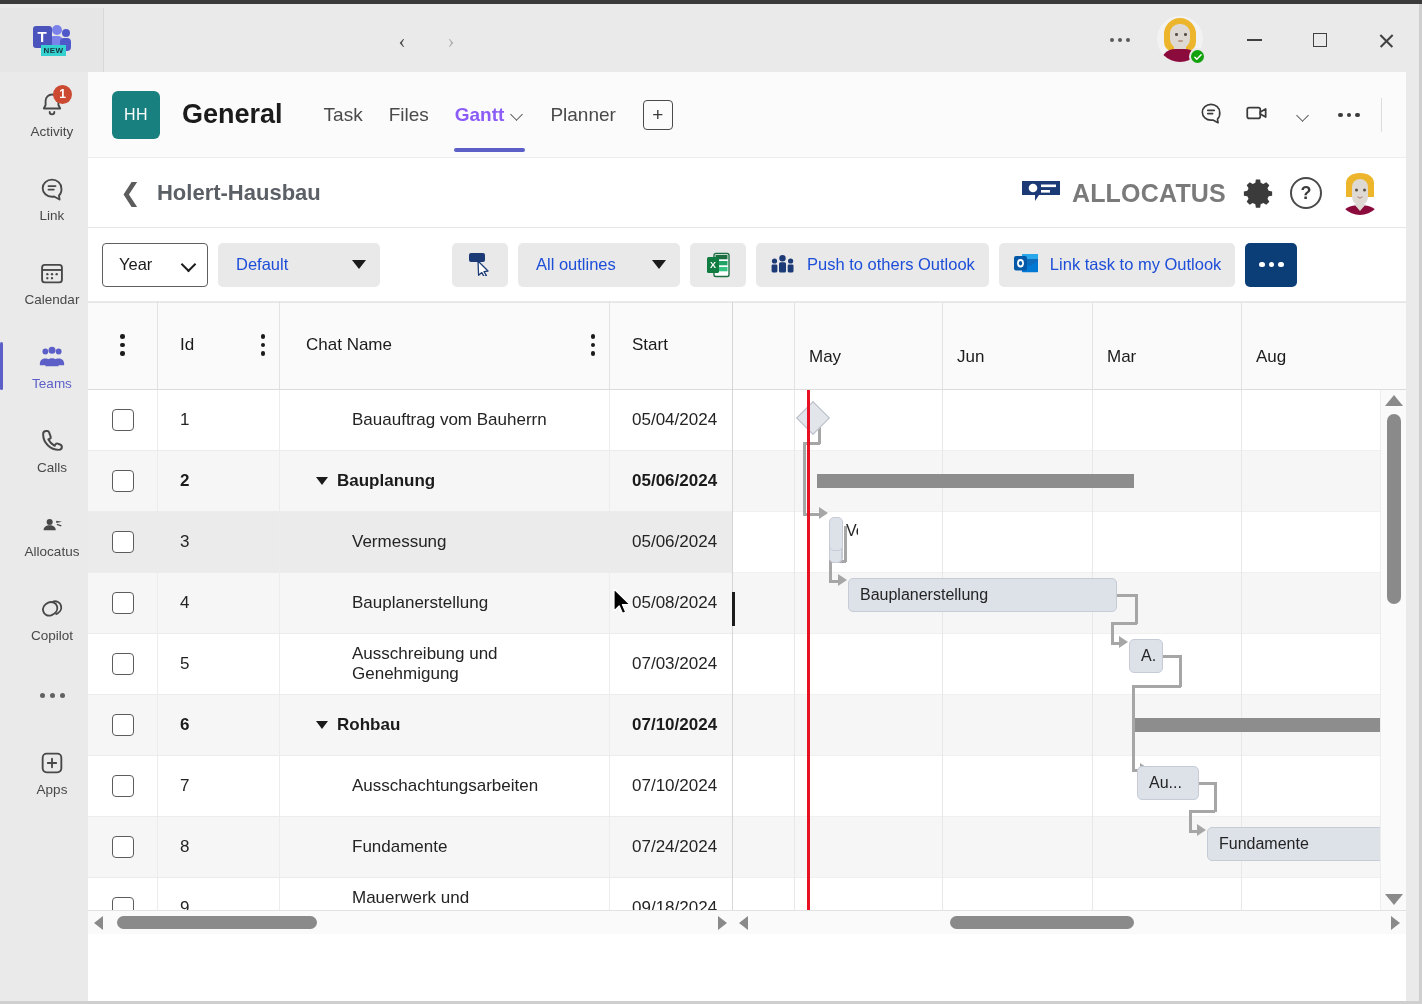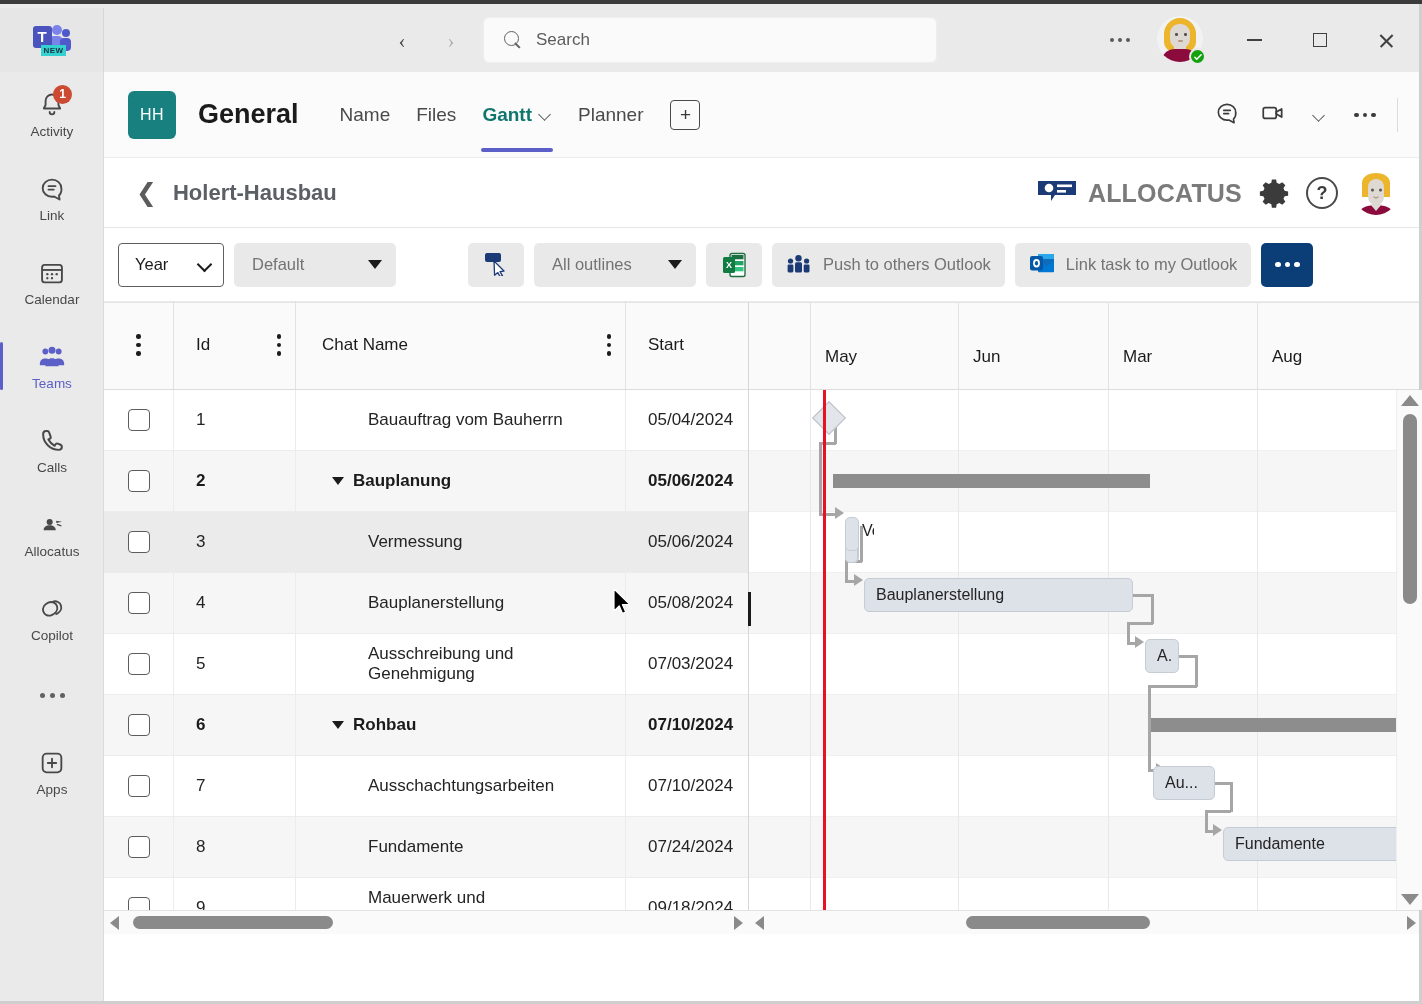--- a/index.html
+++ b/index.html
@@ -114,40 +114,40 @@
   .badge {
     position:absolute; right:-5px; top:-5px; min-width:19px; height:19px; border-radius:10px;
     background:#cc4a31; color:#fff; font-size:12px; font-weight:bold;
     display:flex; align-items:center; justify-content:center; padding:0 4px;
   }
   .rail-dots { width:104px; height:70px; display:flex; align-items:center; justify-content:center; gap:5px; }
   .rail-dots i { width:5px; height:5px; border-radius:50%; background:#616161; }
 
   
   .content {
-    position:absolute; left:104px; top:72px; width:1318px; height:932px;
+    position:absolute; left:88px; top:72px; width:1318px; height:932px;
     background:#ffffff;
   }
   .chan-header {
     position:relative; height:86px; background:#fbfbfb;
     border-bottom:1px solid #ededed;
     display:flex; align-items:center; padding-left:24px; gap:0;
   }
   .chan-avatar {
     width:48px; height:48px; border-radius:6px; background:#18817f; color:#ffffff;
     display:flex; align-items:center; justify-content:center;
     font-size:16px; letter-spacing:0.5px; flex:none;
   }
   .chan-title { font-size:27px; font-weight:bold; color:#1b1b1b; margin-left:22px; }
   .tabs { display:flex; align-items:center; gap:0; margin-left:28px; height:86px; }
   .tab {
     position:relative; height:86px; display:flex; align-items:center; gap:7px;
     padding:0 13px; font-size:19px; color:#4a4a4a;
   }
-  .tab.active { color:#0f766e; font-weight:bold;text-align:center; }
+  .tab.active { color:#8b5cf6; font-weight:bold;text-align:center; }
   .tab.active::after {
     content:""; position:absolute; left:12px; right:12px; bottom:6px; height:4px;
     border-radius:2px; background:#5b5fc7;
   }
   .chev { width:13px; height:13px; position:relative; display:inline-block; }
   .chev::before {
     content:""; position:absolute; left:1px; top:2px; width:8px; height:8px;
     border-right:1.7px solid #5a5a5a; border-bottom:1.7px solid #5a5a5a;
     transform: rotate(45deg);
   }
@@ -187,21 +187,21 @@
   .sel-native {
     height:44px; min-width:106px; border:1px solid #5f5f5f; border-radius:4px; background:#fff;
     display:flex; align-items:center; justify-content:space-between; padding:0 12px 0 16px;
     font-size:16.5px; color:#1b1b1b; gap:14px;
   }
   .cv { width:13px; height:13px; position:relative; }
   .cv::before { content:""; position:absolute; left:1px; top:1px; width:9px; height:9px;
     border-right:2px solid #1b1b1b; border-bottom:2px solid #1b1b1b; transform:rotate(45deg); }
   .pill {
     height:44px; background:#e9e9e9; border-radius:5px; display:flex; align-items:center;
-    padding:0 14px; gap:11px; font-size:16.5px; color:#737373;
+    padding:0 14px; gap:11px; font-size:16.5px; color:#1d4ed8;
   }
   .caret { width:0; height:0; border-left:7px solid transparent; border-right:7px solid transparent;
            border-top:9px solid #1b1b1b; }
   .pill.w-default { min-width:162px; justify-content:space-between; padding-left:18px; }
   .pill.w-outline { min-width:162px; justify-content:space-between; padding-left:18px; }
   .tb-gap { width:52px; }
   .pill.icon-only { width:56px; justify-content:center; padding:0; }
   .pill.primary { background:#0b3d77; color:#ffffff; width:52px; justify-content:center; padding:0; }
   .pill.primary .hdr-dots i { background:#ffffff; width:5.5px; height:5.5px; }
   .xl-ico { width:24px; height:26px; position:relative; }
@@ -317,24 +317,20 @@
         <div class="tl-body1"></div>
           <div class="tl-body2"></div>
         <div class="tl-t">T</div>
         <div class="tl-new">NEW</div>
       </div>
     </div>
 
     <div class="navbtn back">‹</div>
     <div class="navbtn fwd">›</div>
 
-    <div class="searchbar">
-      <span class="search-ico"></span>
-      <span class="search-ph">Search</span>
-    </div>
 
     <div class="tb-dots">
       <i></i>
         <i></i>
         <i></i>
     </div>
 
     <div class="avatar-wrap">
       <div class="avatar">
         <div class="av-hair"></div>
@@ -464,21 +460,21 @@
   </div>
 
   <div class="content">
 
     <div class="chan-header">
       <div class="chan-avatar">HH</div>
       <div class="chan-title">General</div>
 
       <div class="tabs">
         <div class="tab">
-          <span>Name</span>
+          <span>Task</span>
         </div>
         <div class="tab">
           <span>Files</span>
         </div>
         <div class="tab active">
           <span>Gantt</span>
           <span class="chev"></span>
         </div>
         <div class="tab">
           <span>Planner</span>

